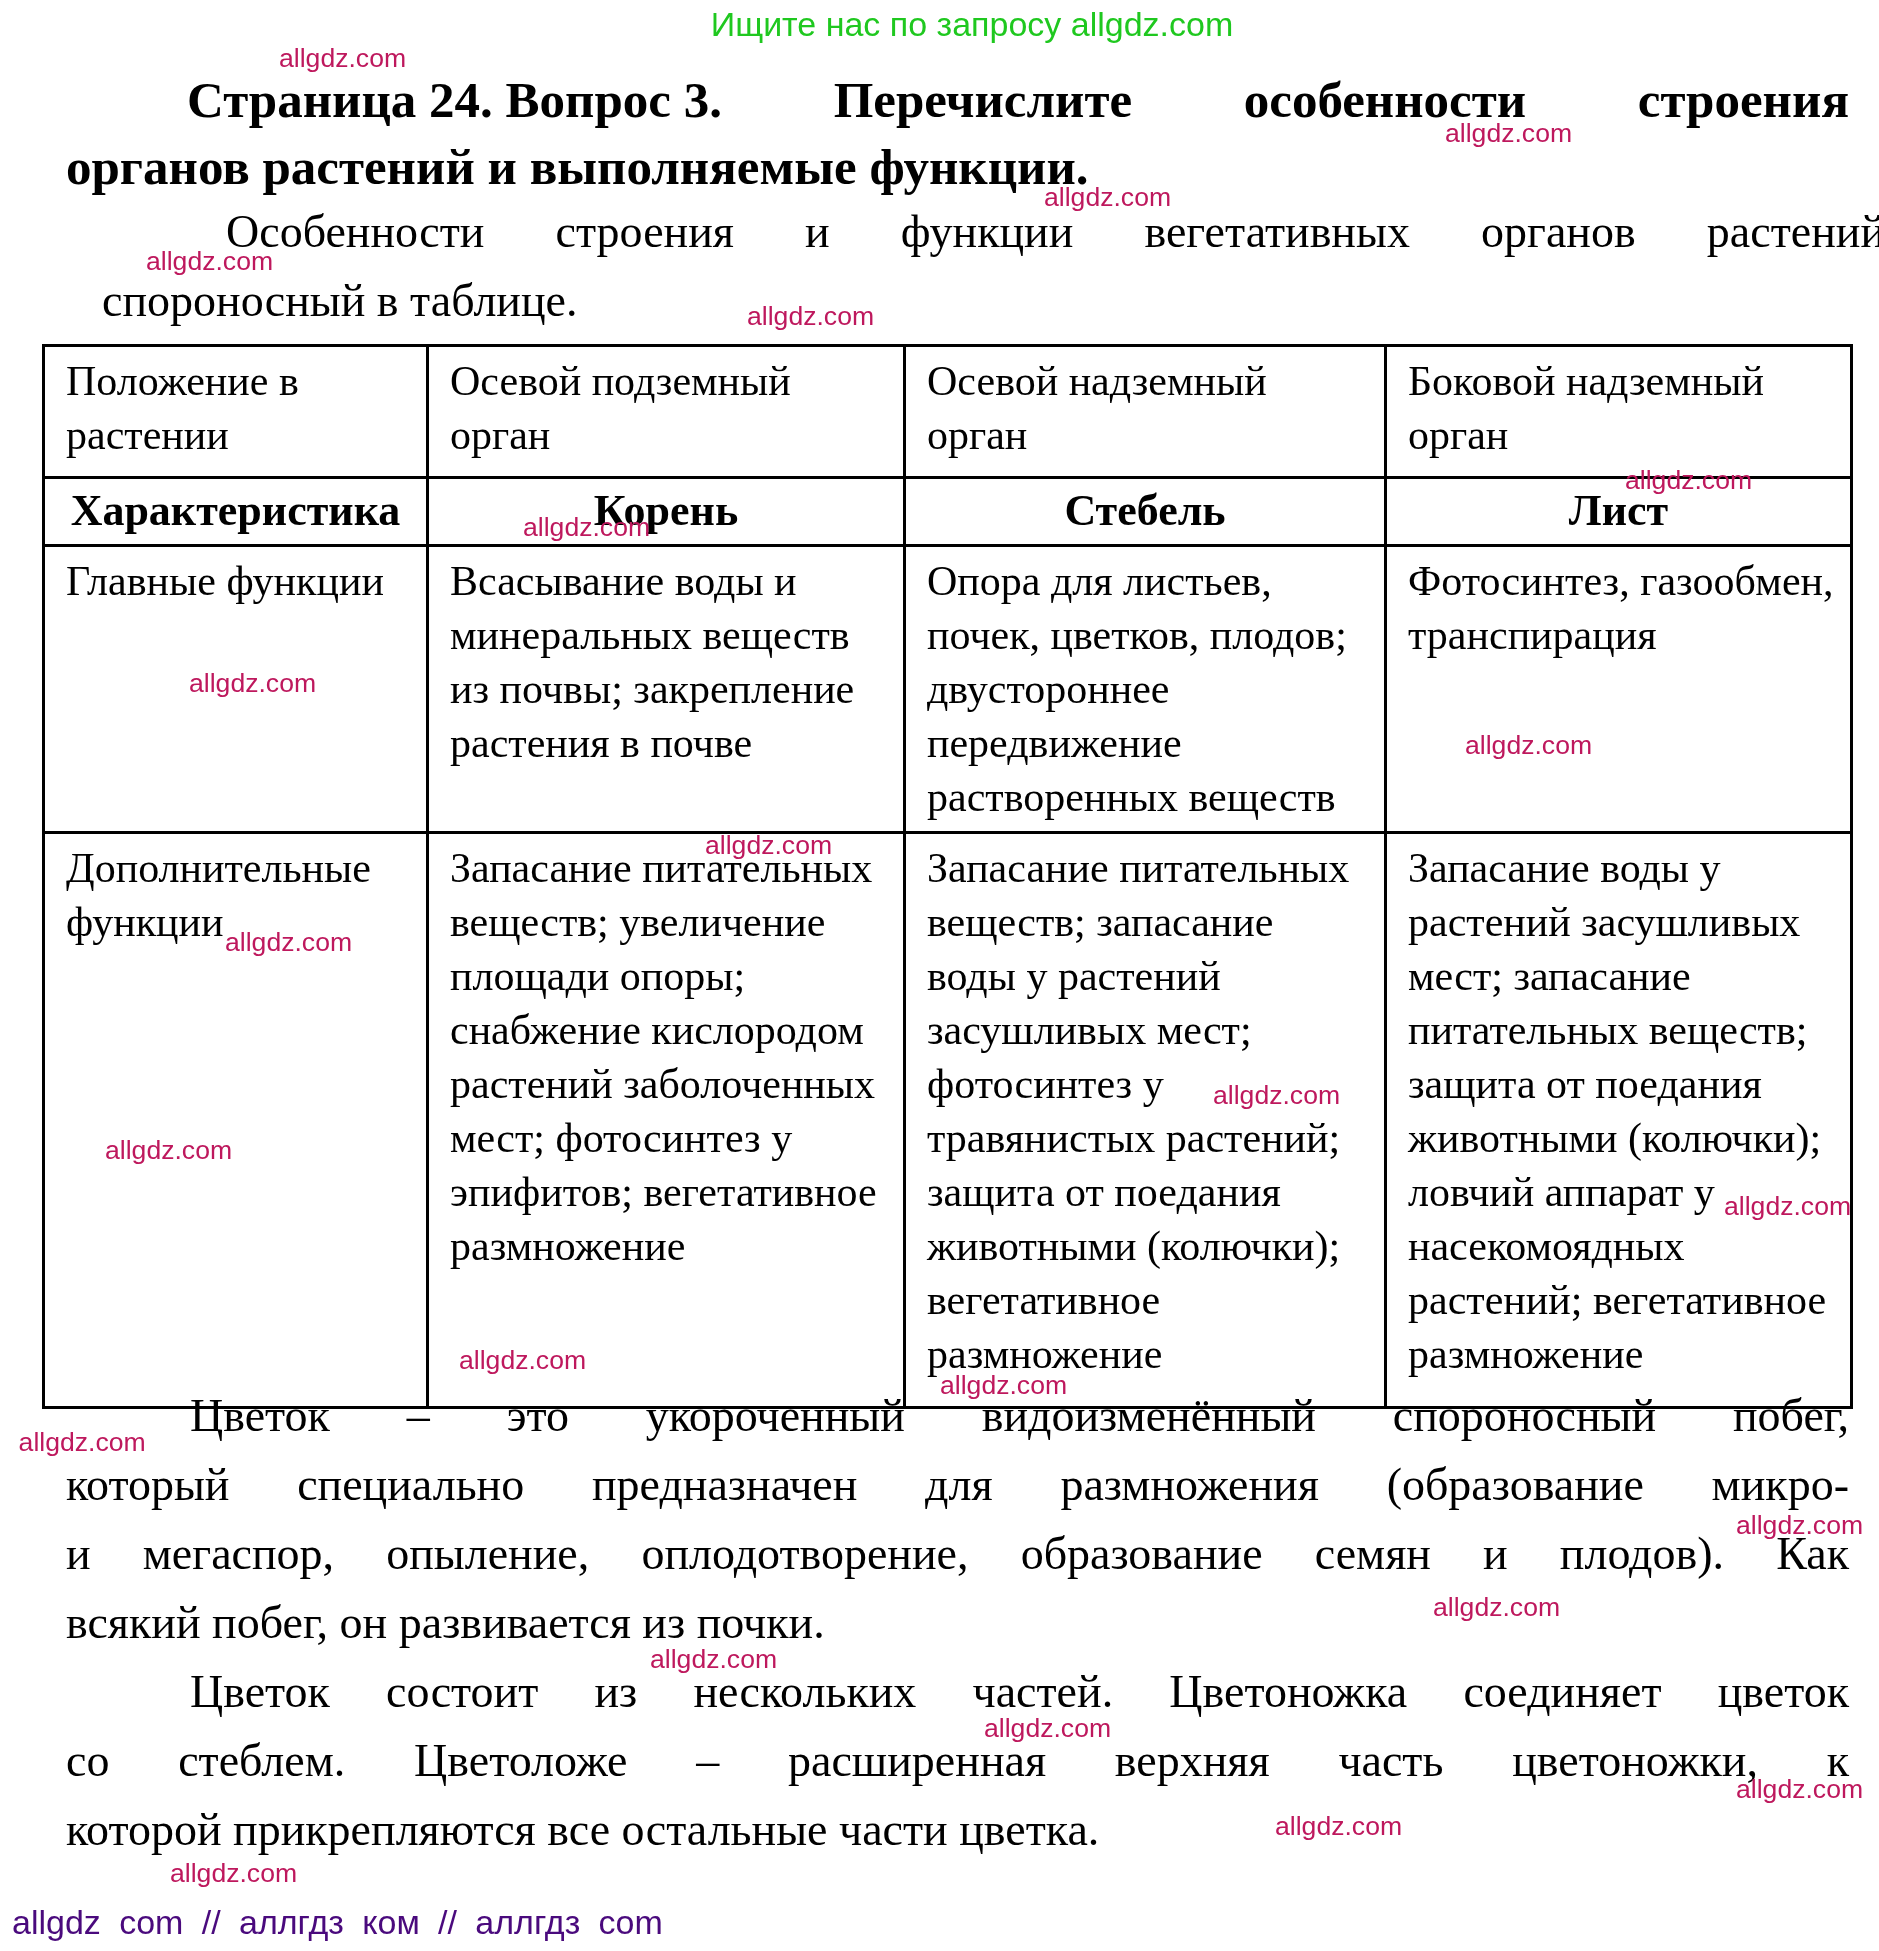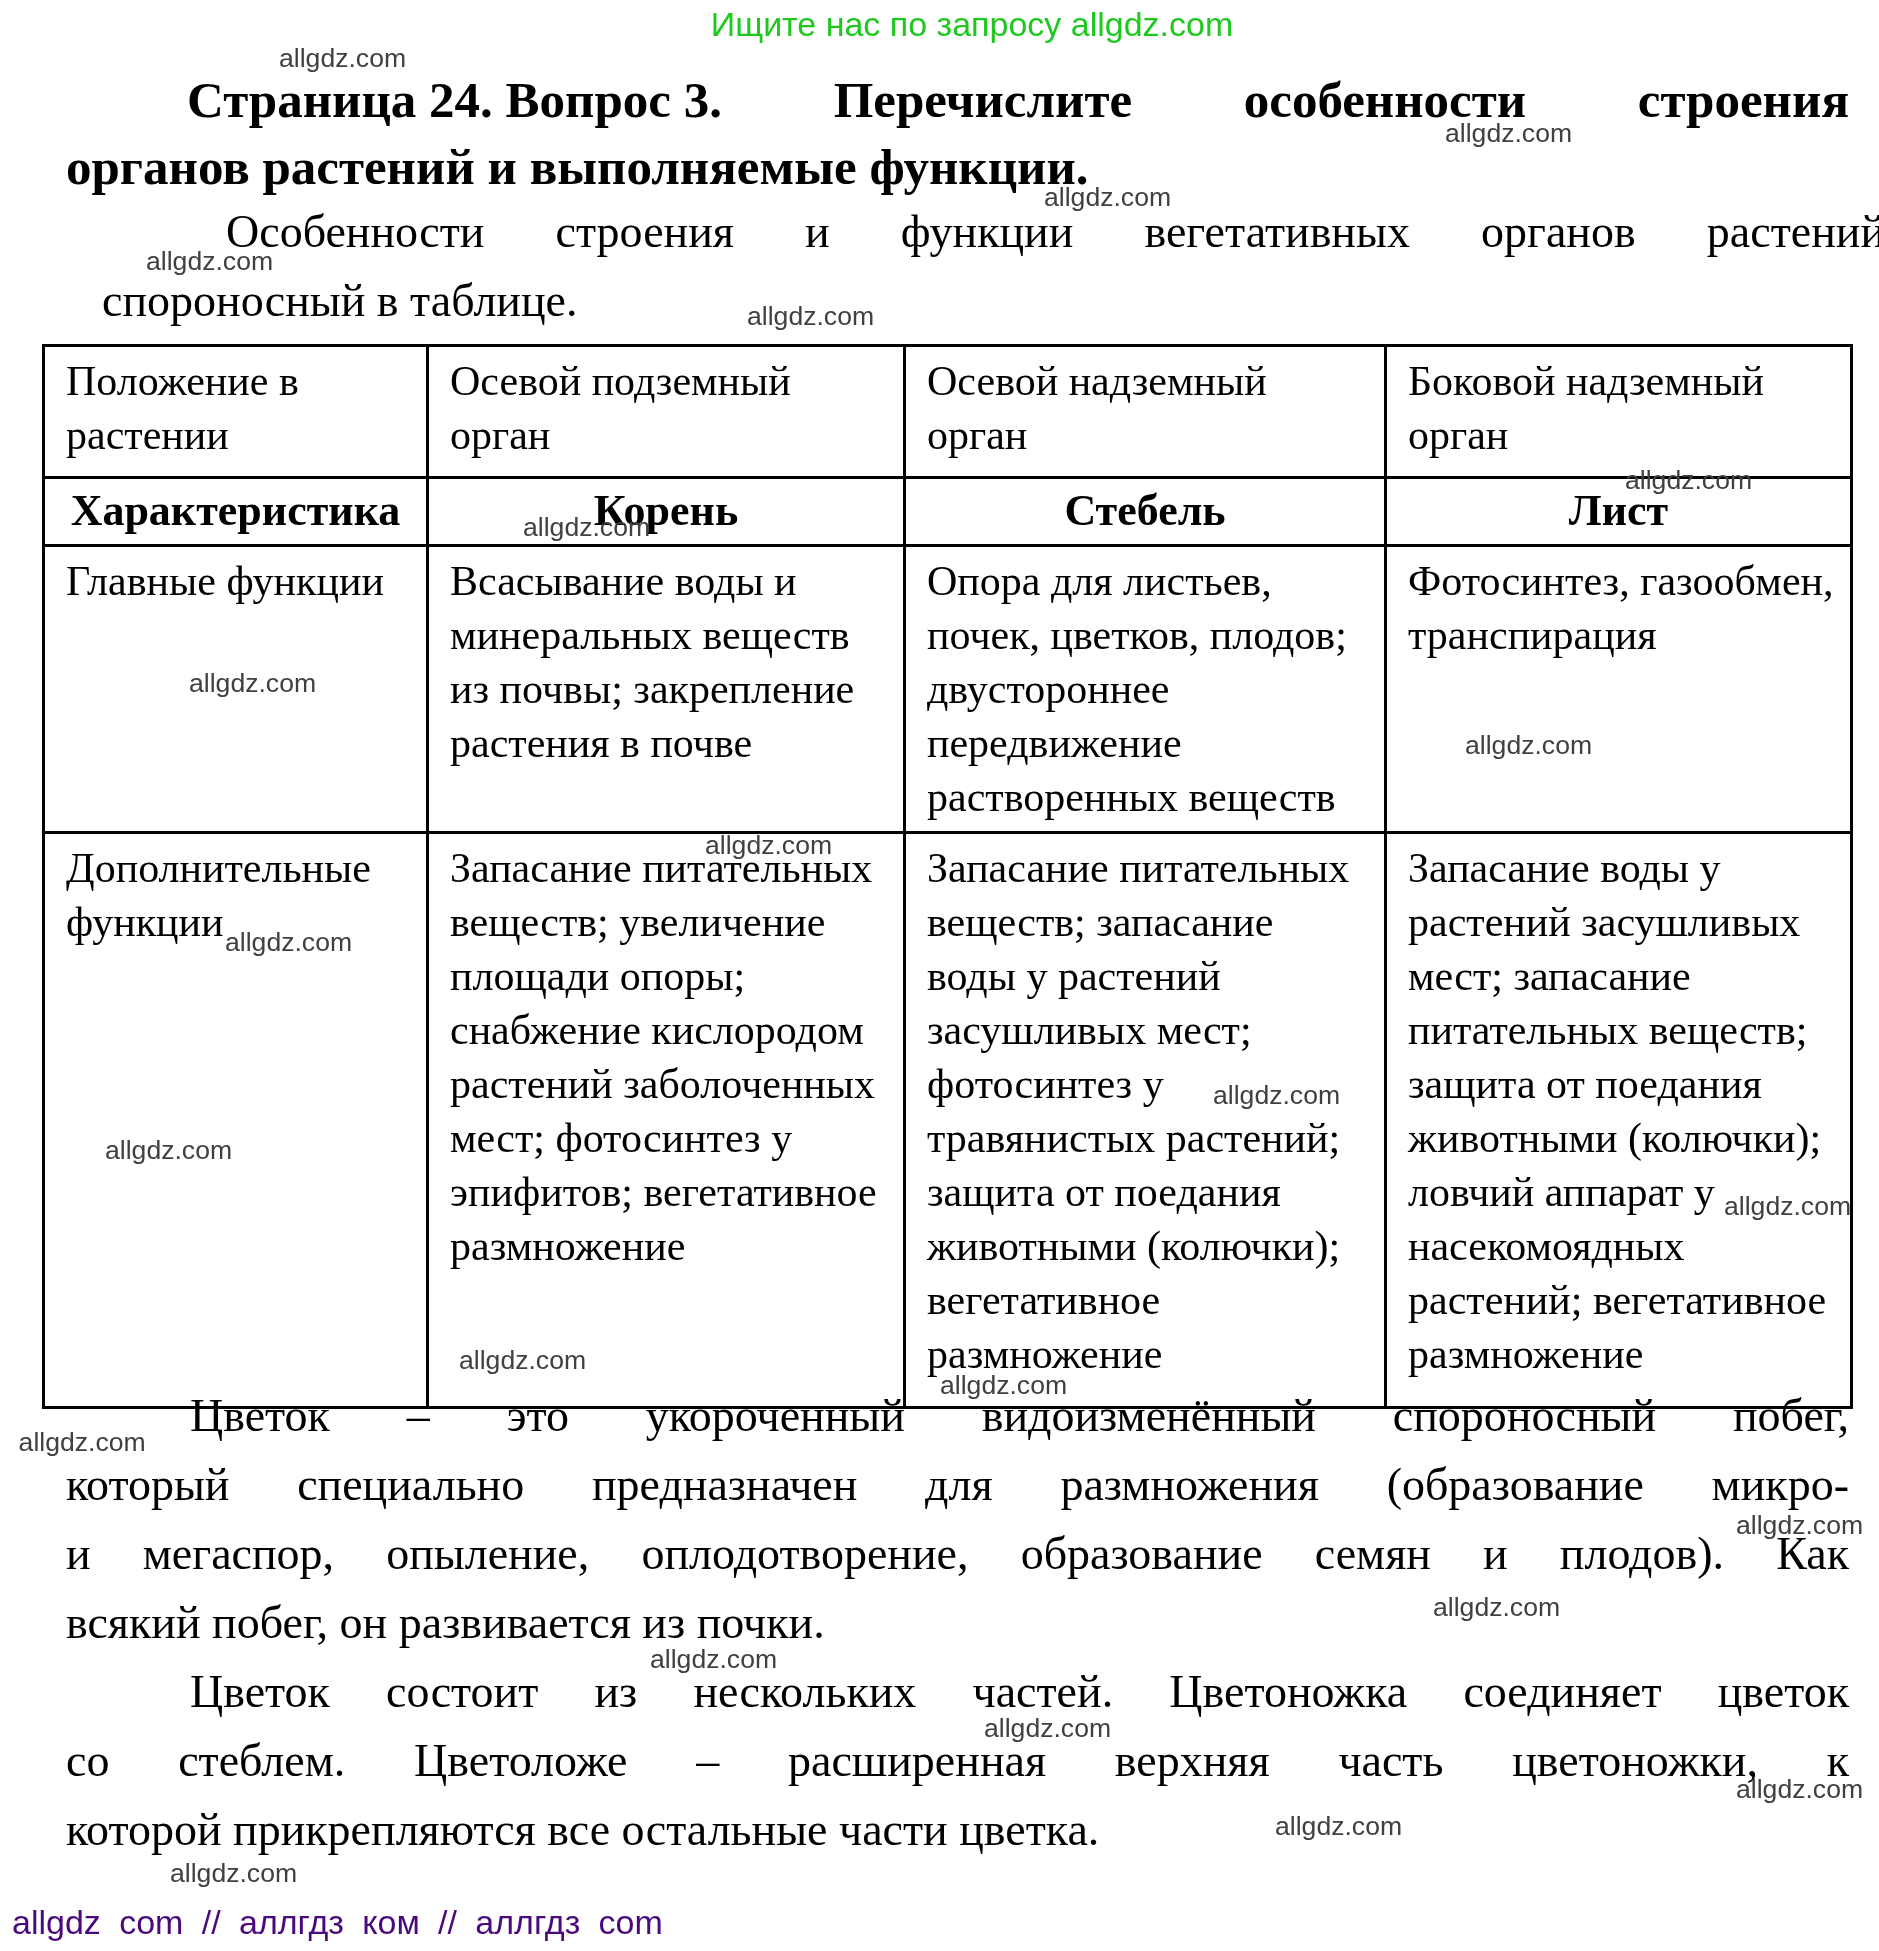--- a/index.html
+++ b/index.html
@@ -3,21 +3,21 @@
 <meta charset="utf-8">
 <style>
   html,body{margin:0;padding:0;background:#fff;}
   .page{position:relative;width:1880px;height:1952px;background:#ffffff;overflow:hidden;
         font-family:"Liberation Serif","DejaVu Serif",serif;color:#000;}
   .promo-top{position:absolute;top:5.3px;left:0;width:100%;text-align:center;
         font-family:"Liberation Sans","DejaVu Sans",sans-serif;font-size:34px;white-space:nowrap;padding-left:32px;}
   .promo-bottom{position:absolute;top:1903px;left:0;width:100%;text-align:left;
         font-family:Liberation Sans, sans-serif;font-size:34px;word-spacing:8.9px;white-space:nowrap;margin-left:12px;}
   .wm{position:absolute;font-family:"Liberation Sans","DejaVu Sans",sans-serif;font-size:26.6px;
-      color:#404040;white-space:nowrap;z-index:5;}
+      color:#be185d;white-space:nowrap;z-index:5;}
   .title{position:absolute;left:66px;top:67px;width:1783px;font-weight:bold;font-size:51px;line-height:67px;}
   .t1{display:flex;justify-content:space-between;padding-left:121px;gap:46px;}
   .t1 span{white-space:nowrap;}
   .textblock{position:absolute;left:66px;width:1783px;font-size:46px;line-height:69px;}
   .intro{top:197px;margin-left:36px;}
   .prose{top:1381px;}
   .jl{text-align:justify;text-align-last:justify;}
   .first{padding-left:124px;}
   table.answers{position:absolute;left:42px;top:344px;width:1809px;border-collapse:collapse;table-layout:fixed;}
   table.answers th,table.answers td{border:3.5px solid #000;font-size:42px;line-height:54px;

